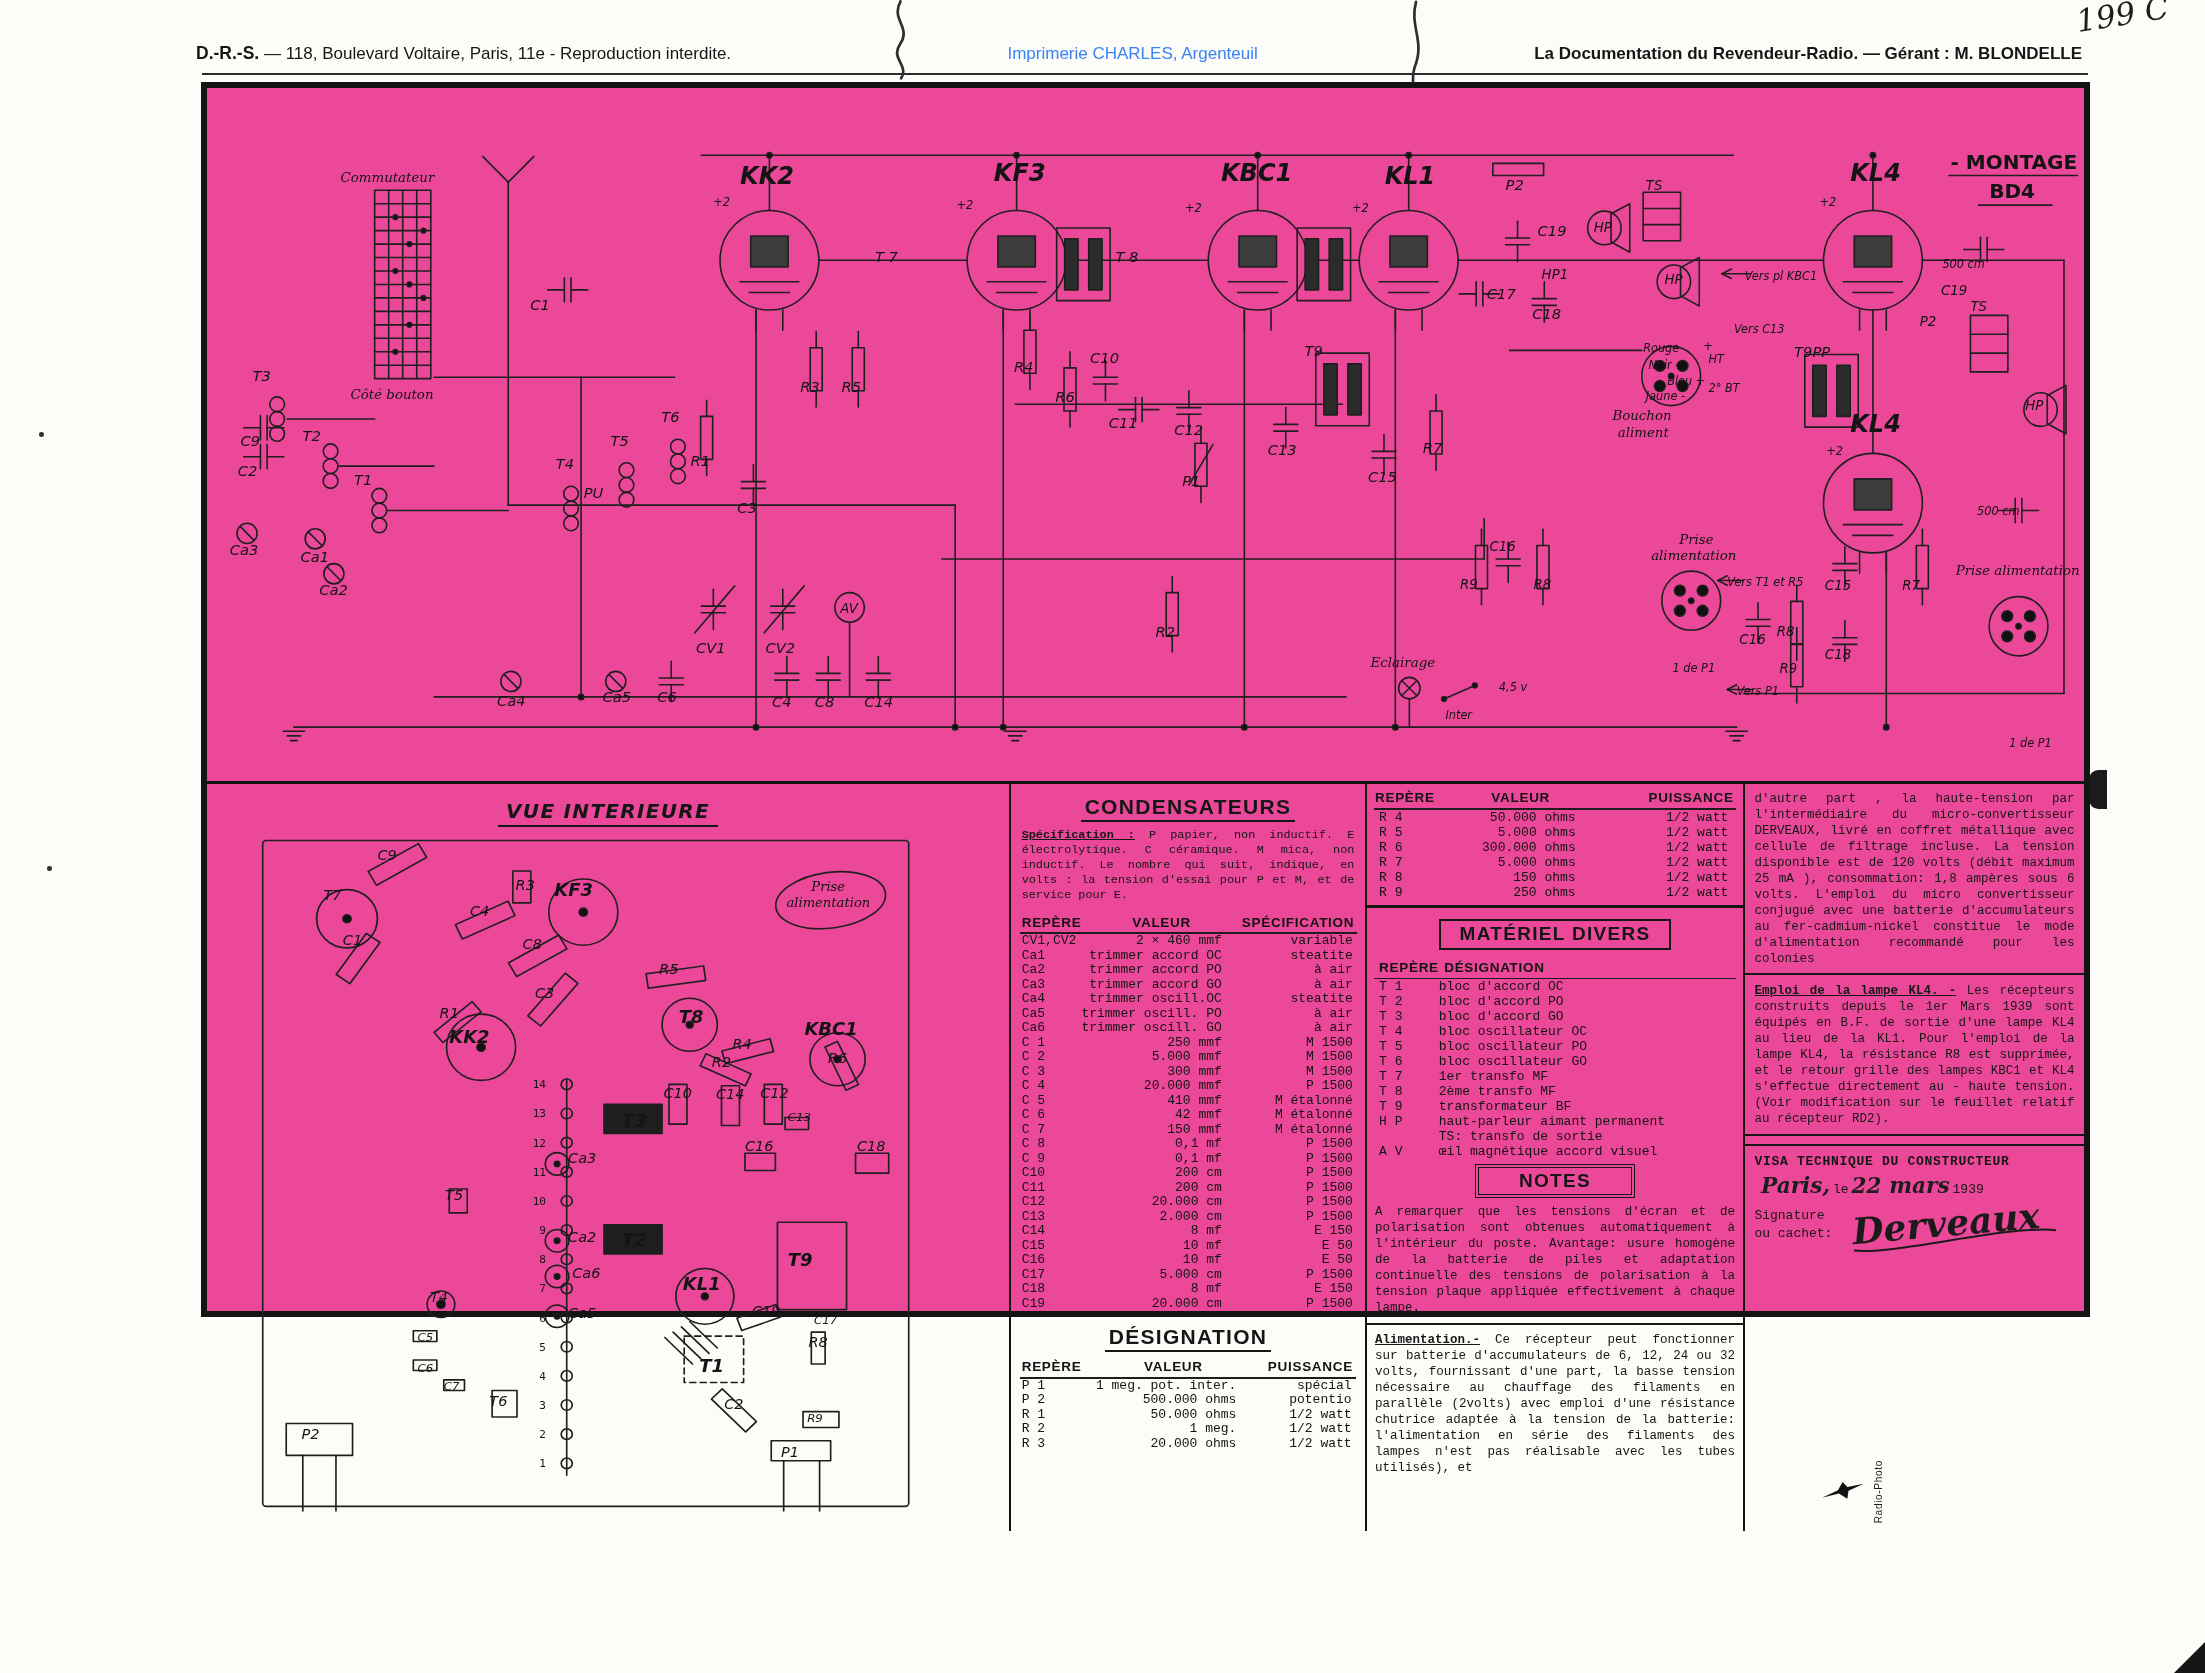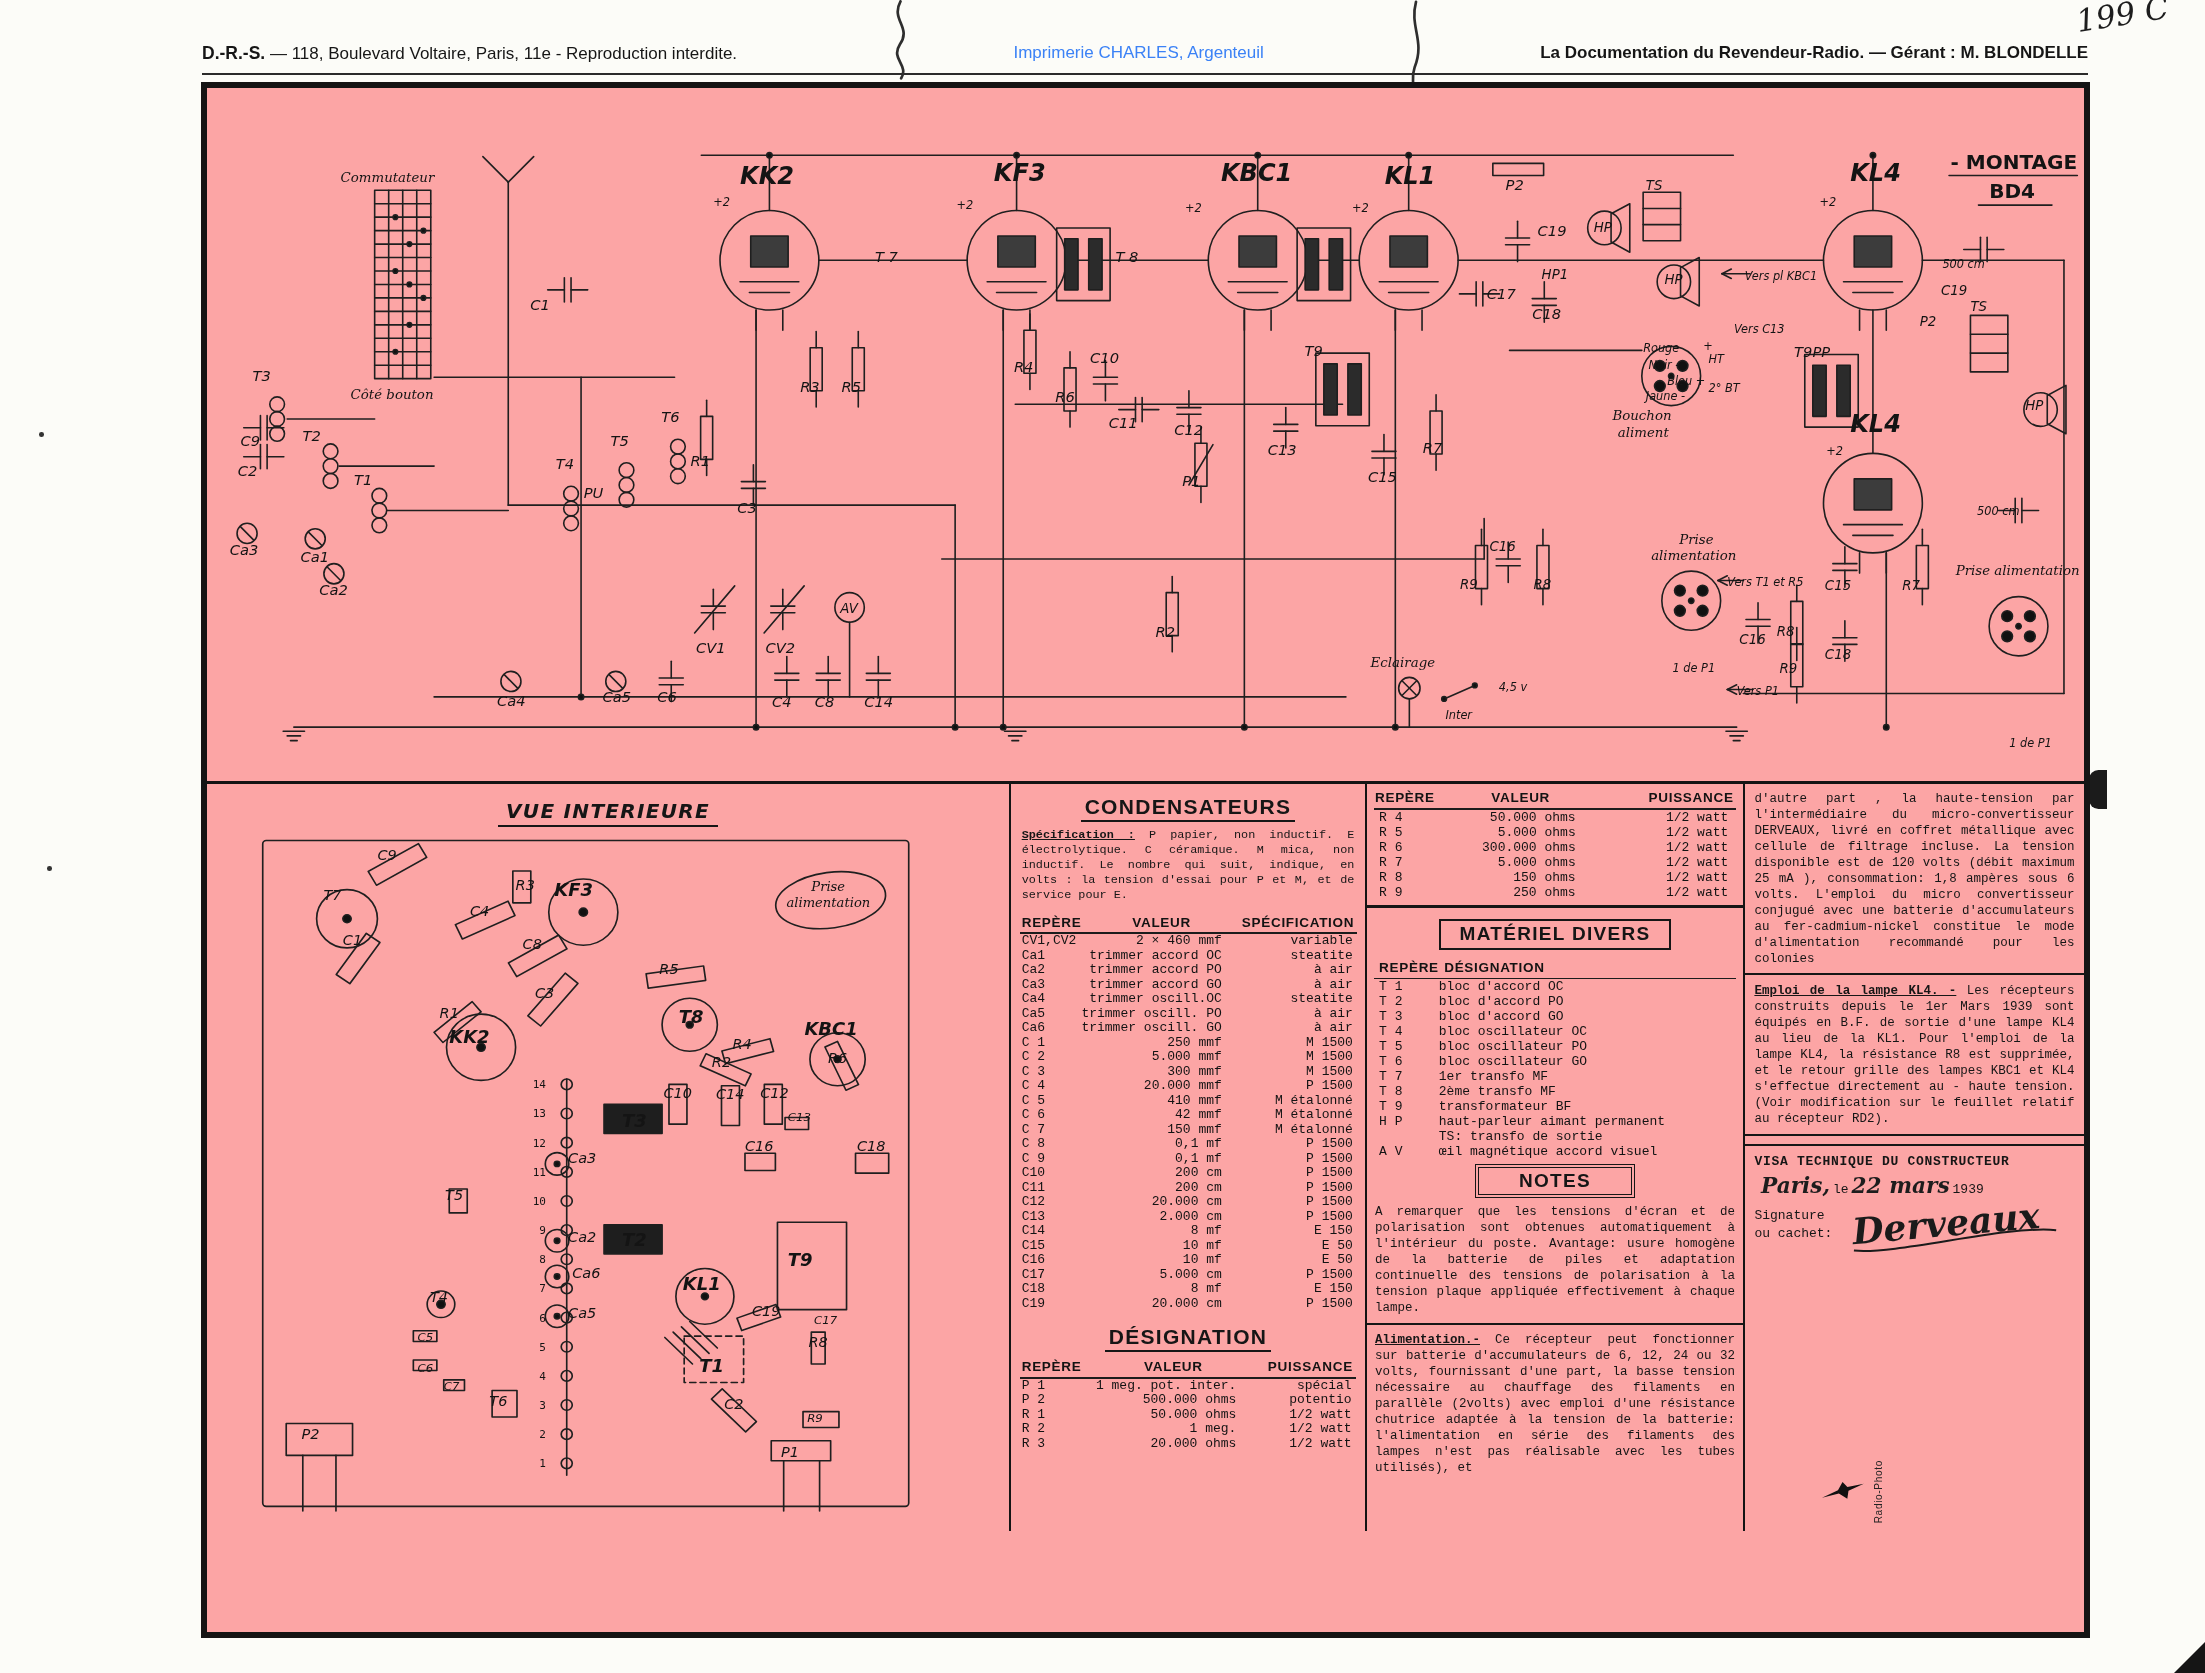--- a/index.html
+++ b/index.html
@@ -1,30 +1,30 @@
 <!DOCTYPE html>
 <html style="font-size:10.8px"><head>
 <meta charset="utf-8">
 <style>
   *{box-sizing:border-box;margin:0;padding:0}
   html,body{width:2205px;height:1673px}
   body{position:relative;background:#f6f5f1;font-family:"Liberation Sans",sans-serif;color:#161616;overflow:hidden}
   .paper{position:absolute;inset:0;background:#fcfcf8}
 
   
-  .header{position:absolute;left:202px;top:43px;width:1886px;display:flex;align-items:flex-start;font-size:17px}
+  .header{position:absolute;left:196px;top:43px;width:1886px;display:flex;align-items:flex-end;font-size:17px}
   .header .h-left{white-space:nowrap}
   .header .h-brand{font-weight:bold;font-size:17.5px}
   .header .h-center{flex:1;text-align:center;color:#3b82f6}
   .header .h-right{font-weight:bold;white-space:nowrap;font-size:17px}
   .header-rule{position:absolute;left:202px;top:73px;width:1886px;height:2px;background:#2b2b2b}
   .hand-note{position:absolute;right:36px;top:-4px;font:italic 31px "DejaVu Serif",serif;color:#1d1d1d;transform:rotate(-9deg)}
 
   
-  .frame{position:absolute;left:201px;top:82px;width:1889px;height:1556px;border:6px solid #141414;background:#fca5a5}
+  .frame{position:absolute;left:201px;top:82px;width:1889px;height:1235px;border:6px solid #141414;background:#ec4899}
   .schem-wrap{position:relative;height:696px;border-bottom:3.4px solid #141414;overflow:hidden}
   .schem{position:absolute;inset:0;width:100%;height:100%}
   .bottom{display:flex;height:747px}
   .col-vue{width:804px;border-right:2.7px solid #141414;position:relative;overflow:hidden}
   .col-mid{width:356px;border-right:2.7px solid #141414;padding:5.4px 9.4px 0;overflow:hidden}
   .col-t3{width:378px;border-right:2.7px solid #141414;overflow:hidden;padding:0 6.7px}
   .col-t4{flex:1;padding:6.7px 9.4px 0;position:relative;overflow:hidden}
 
   
   svg text{fill:#141414;stroke:none}

